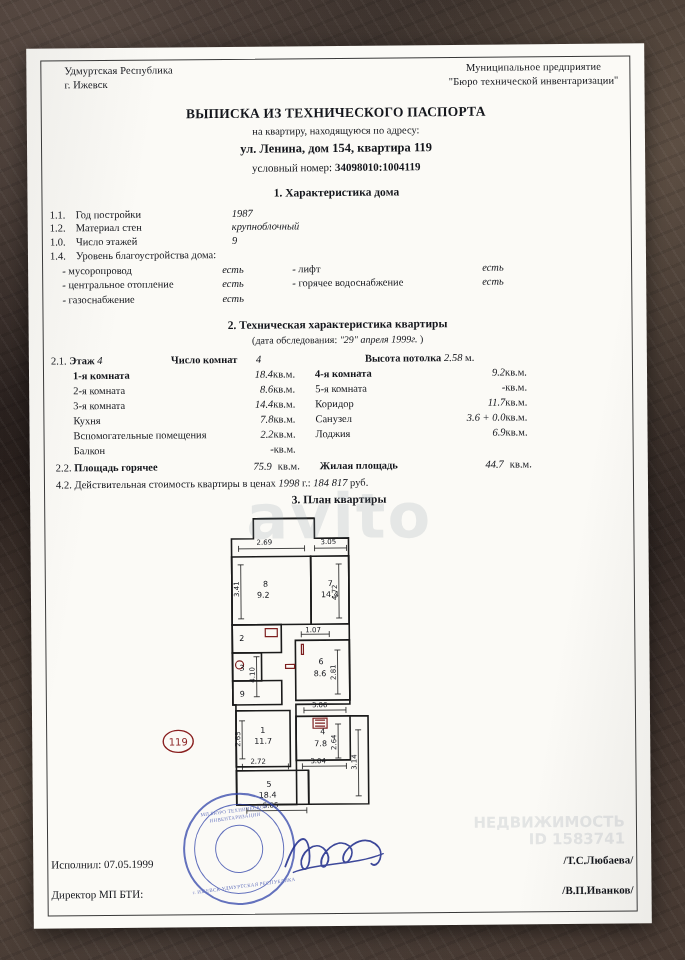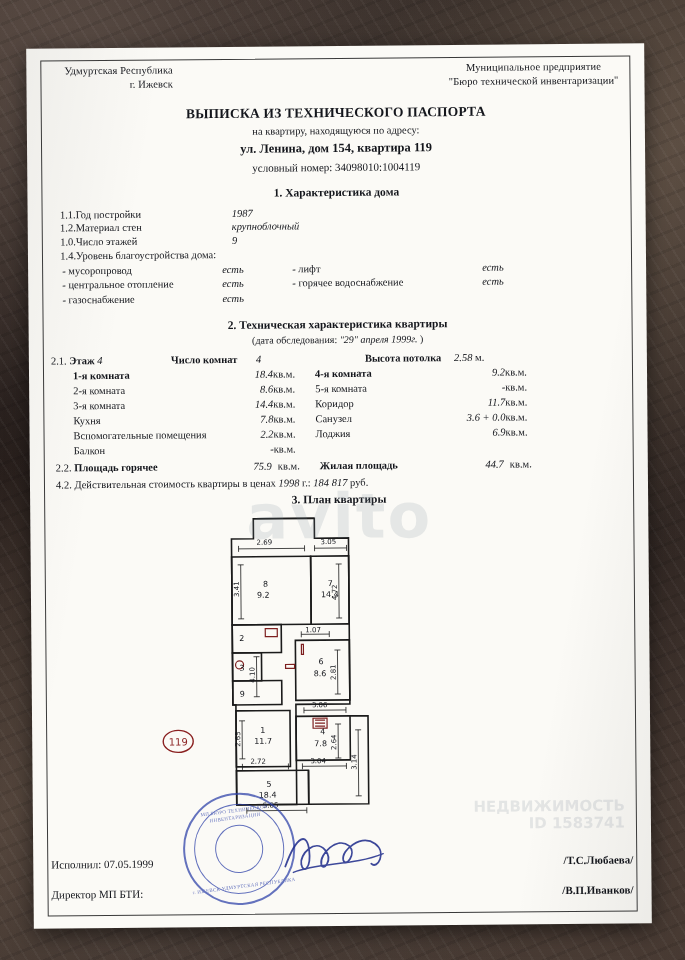--- a/index.html
+++ b/index.html
@@ -70,21 +70,21 @@
     line-height: 1.32;
   }
 
   
   .orgline {
     display: flex;
     justify-content: space-between;
     font-size: 10.5px;
     letter-spacing: 0.1px;
   }
-  .org-left { text-align: right; padding-left: 20px;}
+  .org-left { text-align: left; padding-left: 20px;}
   .org-right { text-align: center; padding-right: 8px;}
 
   .title-block { text-align: center; margin-top: 14px; }
   .doc-title {
     font-weight: bold;
     font-size: 13.5px;
     letter-spacing: 0.2px;
   }
   .doc-sub {
     font-size: 10.5px;
@@ -92,38 +92,38 @@
   }
   .doc-addr {
     font-weight: bold;
     font-size: 12.5px;
     margin-top: 3px;
   }
   .doc-num {
     font-size: 11px;
     margin-top: 3px;
   }
-  .doc-num b { font-weight: normal; text-align: right; }
+  .doc-num b { font-weight: bold; text-align: right; }
 
   .section-title {
     text-align: center;
     font-weight: bold;
     font-size: 11.5px;
     margin: 11px 0 5px 0;
   }
   .section-title.tight { margin-bottom: 1px; }
   .section-sub {
     text-align: center;
     font-size: 10px;
     font-style: italic;
     margin-bottom: 6px;
   }
   .section-sub .nonital { font-style: normal; }
   .val { font-style: italic; margin-left: 6px; }
-  .idx { width: 26px; flex: 0 0 26px; text-align: right; }
+  .idx { width: 26px; flex: 0 0 26px; }
 
   
   .house { margin-left: 4px; }
   .house .line { display: flex; align-items: baseline; }
   .house .name { width: 150px; flex: 0 0 150px; }
   .util-grid {
     display: grid;
     grid-template-columns: 160px 70px 190px 1fr;
     margin-left: 12px;
   }
@@ -258,21 +258,21 @@
     font-size: 62px;
     font-weight: bold;
     color: rgba(120,135,150,0.16);
     letter-spacing: 2px;
     pointer-events: none;
     user-select: none;
   }
   .wm2 {
     position: absolute;
     right: 26px;
-    bottom: 92px;
+    bottom: 76px;
     font-family: "DejaVu Sans", sans-serif;
     font-size: 15px;
     font-weight: bold;
     color: rgba(120,135,150,0.18);
     text-align: right;
     line-height: 1.15;
     pointer-events: none;
     user-select: none;
   }
 </style>
@@ -358,21 +358,21 @@
           <span>2.1.</span>
           <span class="b">Этаж</span>
           <span class="ital">4</span>
         </div>
         <div>
           <span class="b">Число комнат</span>
           <span class="ital" style="margin-left:16px;">4</span>
         </div>
         <div style="padding-left:44px;">
           <span class="b">Высота потолка</span>
-          <span class="ital" style="margin-left:10px;">2.58</span>
+          <span class="ital" style="margin-left:0;">2.58</span>
           <span>м.</span>
         </div>
       </div>
 
       <div class="flat-body">
         <div class="c b">1-я комната</div>
         <div class="c num">18.4</div>
         <div class="c unit">кв.м.</div>
         <div class="c b">4-я комната</div>
         <div class="c num">9.2</div>

